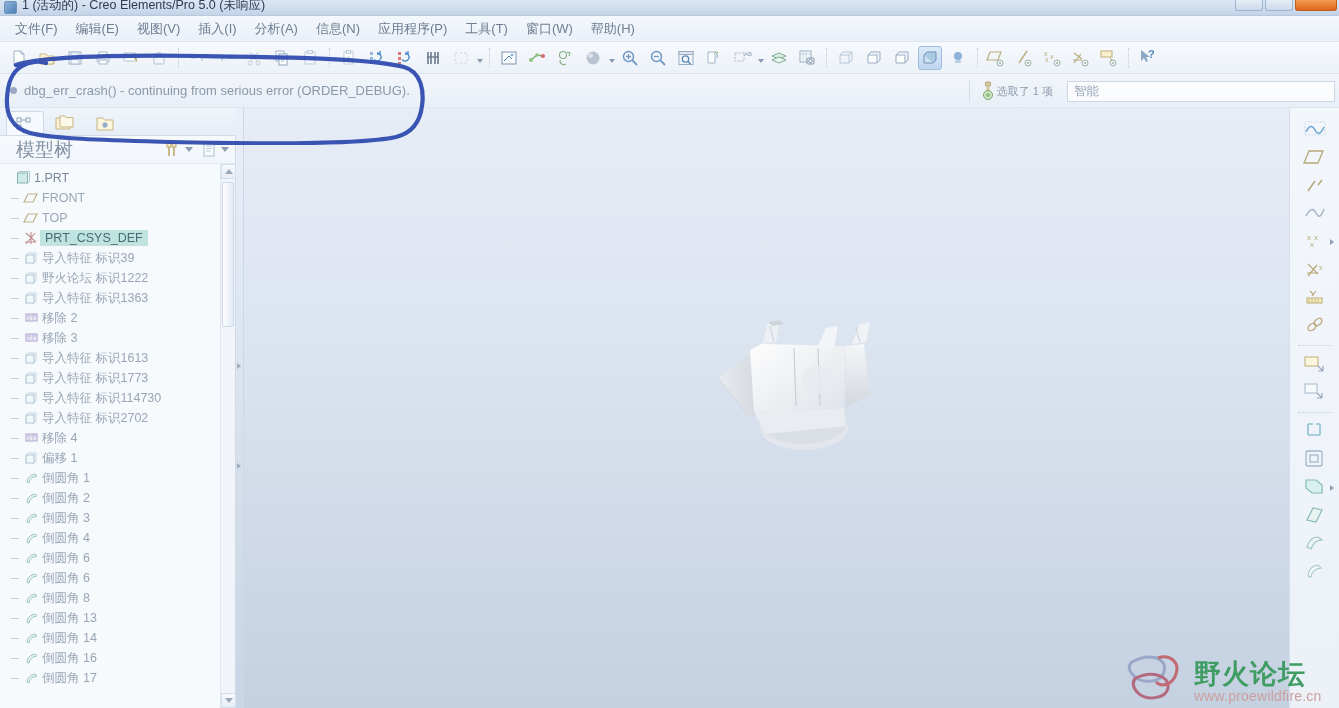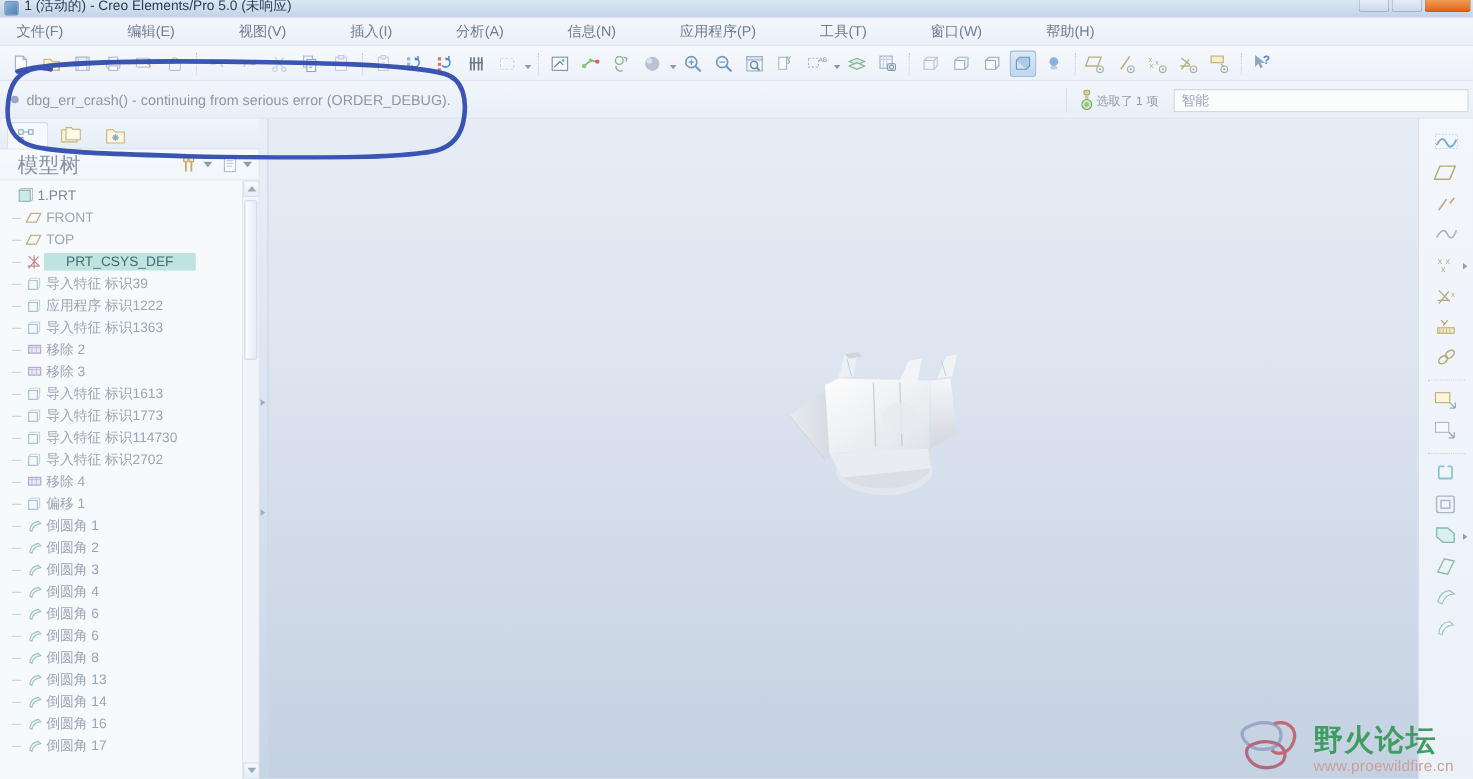--- a/index.html
+++ b/index.html
@@ -42,21 +42,21 @@
   .win-btn.close {
     background: linear-gradient(180deg,#f7b36a,#e0661c);
     border-color: #bf5a19; width: 42px;
   }
 
   
   .menubar {
     position: absolute; left: 0; top: 16px; width: 1339px; height: 26px;
     background: linear-gradient(180deg,#f4f8fd 0%, #eaf0f8 100%);
     border-bottom: 1px solid #dde5ef;
-    display: flex; align-items: center; padding-left: 6px; gap: 40px;
+    display: flex; align-items: center; padding-left: 6px;
   }
   .menu-item {
     font-size: 13px; color: #6e7d90; padding: 3px 9px;
     white-space: nowrap; cursor: default; border-radius: 2px;
   }
 
   
   .toolbar {
     position: absolute; left: 0; top: 42px; width: 1339px; height: 32px;
     background: linear-gradient(180deg,#f6f9fd 0%, #edf2f9 100%);
@@ -152,21 +152,21 @@
     font-size: 12.5px; color: #9aa6b5; white-space: nowrap;
   }
   .tree-row .tw { width: 14px; height: 20px; position: relative; flex: 0 0 auto; }
   .tree-row .tw.dash::before {
     content: ""; position: absolute; left: 3px; top: 10px;
     width: 8px; border-top: 1px solid #c6d0dd;
   }
   .tree-row .ti { width: 18px; height: 18px; display: flex; align-items: center; justify-content: center; flex: 0 0 auto; }
   .tree-row .tl { padding-left: 2px; }
   .tree-row.root { color: #7b899a; }
-  .tree-row.sel .tl { background: #bfe4e0; color: #4b6b72; padding: 1px 20px; }
+  .tree-row.sel .tl { background: #bfe4e0; color: #4b6b72; padding: 1px 5px; }
   .tree-scroll {
     position: absolute; right: 0; top: 28px; width: 15px; height: 544px;
     background: #f1f5fa; border-left: 1px solid #e0e7f0;
   }
   .sc-arrow {
     width: 15px; height: 15px; background: linear-gradient(180deg,#f7fafd,#e7eef7);
     border: 1px solid #d5dfeb; display: flex; align-items: center; justify-content: center;
   }
   .sc-arrow i { width: 0; height: 0; border-left: 4px solid transparent; border-right: 4px solid transparent; }
   .sc-arrow.up i { border-bottom: 5px solid #9aa8ba; }
@@ -669,21 +669,21 @@
           <span class="tl">导入特征 标识39</span>
         </div>
         <div class="tree-row">
           <div class="tw dash" style="margin-left: 8px;"></div>
           <div class="ti">
             <svg width="14" height="14" viewBox="0 0 14 14">
               <path d="M2 4h8v8H2z" fill="#f3f8fb" stroke="#aec3d4" stroke-width="1.1"></path>
               <path d="M2 4l2-2h8v8l-2 2" fill="none" stroke="#c4d4e1"></path>
             </svg>
           </div>
-          <span class="tl">应用程序 标识1222</span>
+          <span class="tl">野火论坛 标识1222</span>
         </div>
         <div class="tree-row">
           <div class="tw dash" style="margin-left: 8px;"></div>
           <div class="ti">
             <svg width="14" height="14" viewBox="0 0 14 14">
               <path d="M2 4h8v8H2z" fill="#f3f8fb" stroke="#aec3d4" stroke-width="1.1"></path>
               <path d="M2 4l2-2h8v8l-2 2" fill="none" stroke="#c4d4e1"></path>
             </svg>
           </div>
           <span class="tl">导入特征 标识1363</span>

